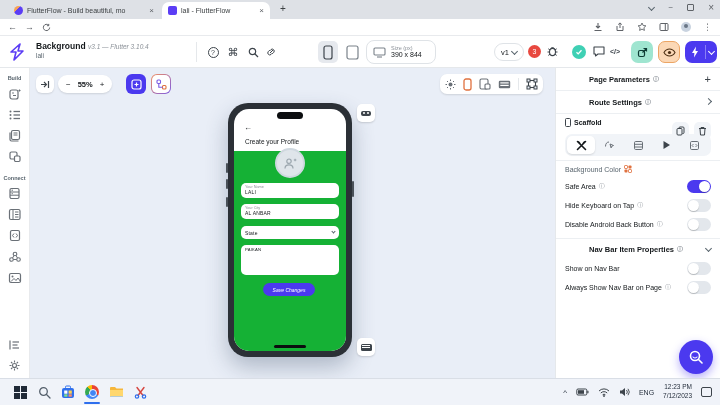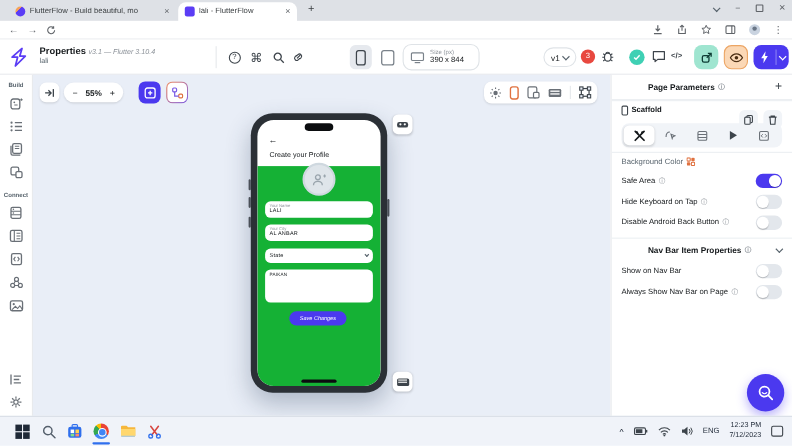--- a/index.html
+++ b/index.html
@@ -205,21 +205,21 @@
   </div>
 
   <div class="appbar">
     <span class="ff-logo">
       <svg width="20" height="18" viewBox="0 0 20 18">
           <path d="M13 1L4 9h5l-2 8 9-9h-5z" fill="none" stroke="#5b3df5" stroke-width="1.6" stroke-linejoin="round"></path>
         </svg>
     </span>
     <div class="brand-block">
       <div class="brand-line">
-        <span class="brand-name">Properties</span>
+        <span class="brand-name">Background</span>
         <span class="brand-version">v3.1 — Flutter 3.10.4</span>
       </div>
       <div class="brand-project">lali</div>
     </div>
     <div class="vdiv" style="left:196px;"></div>
     <span class="tool-ic" style="left:206px;">
         <span style="border:1px solid #3d444b;border-radius:50%;width:11px;height:11px;display:flex;align-items:center;justify-content:center;font-size:7px;">?</span>
       </span>
     <span class="tool-ic" style="left:226px;font-size:11px;">⌘</span>
     <span class="tool-ic" style="left:246px;">
@@ -507,20 +507,29 @@
 
     <div class="rpanel">
       <div class="rp-row">
         <span class="rp-title">
             <span>Page Parameters</span>
             <span class="info-g">ⓘ</span>
           </span>
         <span class="rp-right" style="font-size:11px;color:#3d444b;">+</span>
       </div>
       <div class="rp-div"></div>
+      <div class="rp-row">
+        <span class="rp-title">
+            <span>Route Settings</span>
+            <span class="info-g">ⓘ</span>
+          </span>
+        <span class="rp-right">
+            <span class="chev right"></span>
+          </span>
+      </div>
       <div class="rp-div"></div>
 
       <div class="scaffold-block">
         <div class="scaffold-line">
           <span class="phone-mini"></span>
           <span>Scaffold</span>
         </div>
         <div class="sc-btns">
           <span class="sq-btn">
               <svg width="9" height="10" viewBox="0 0 9 10">

